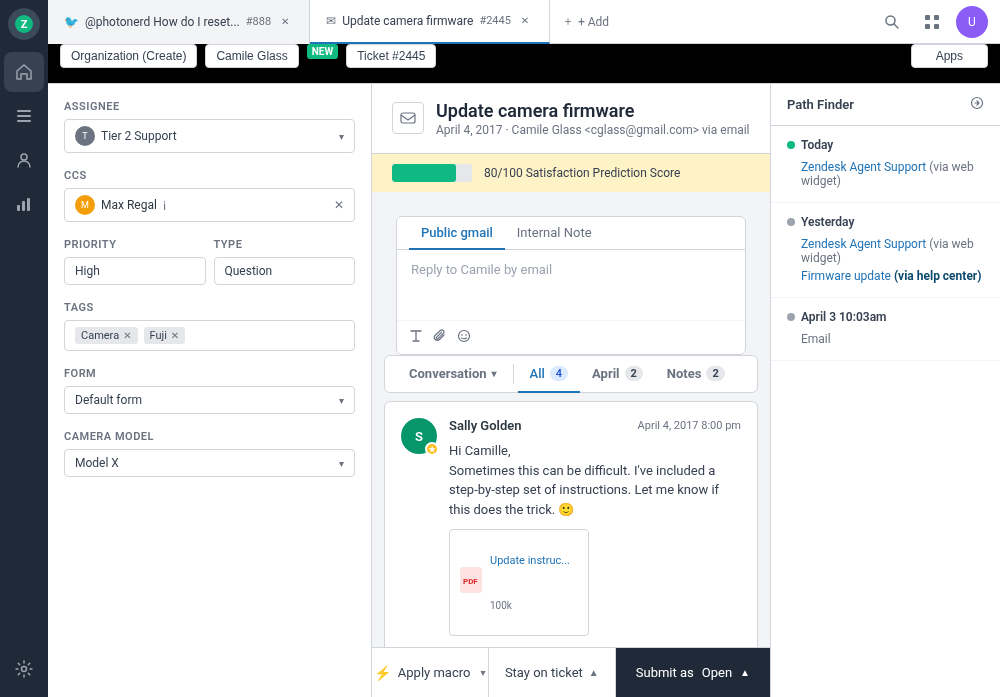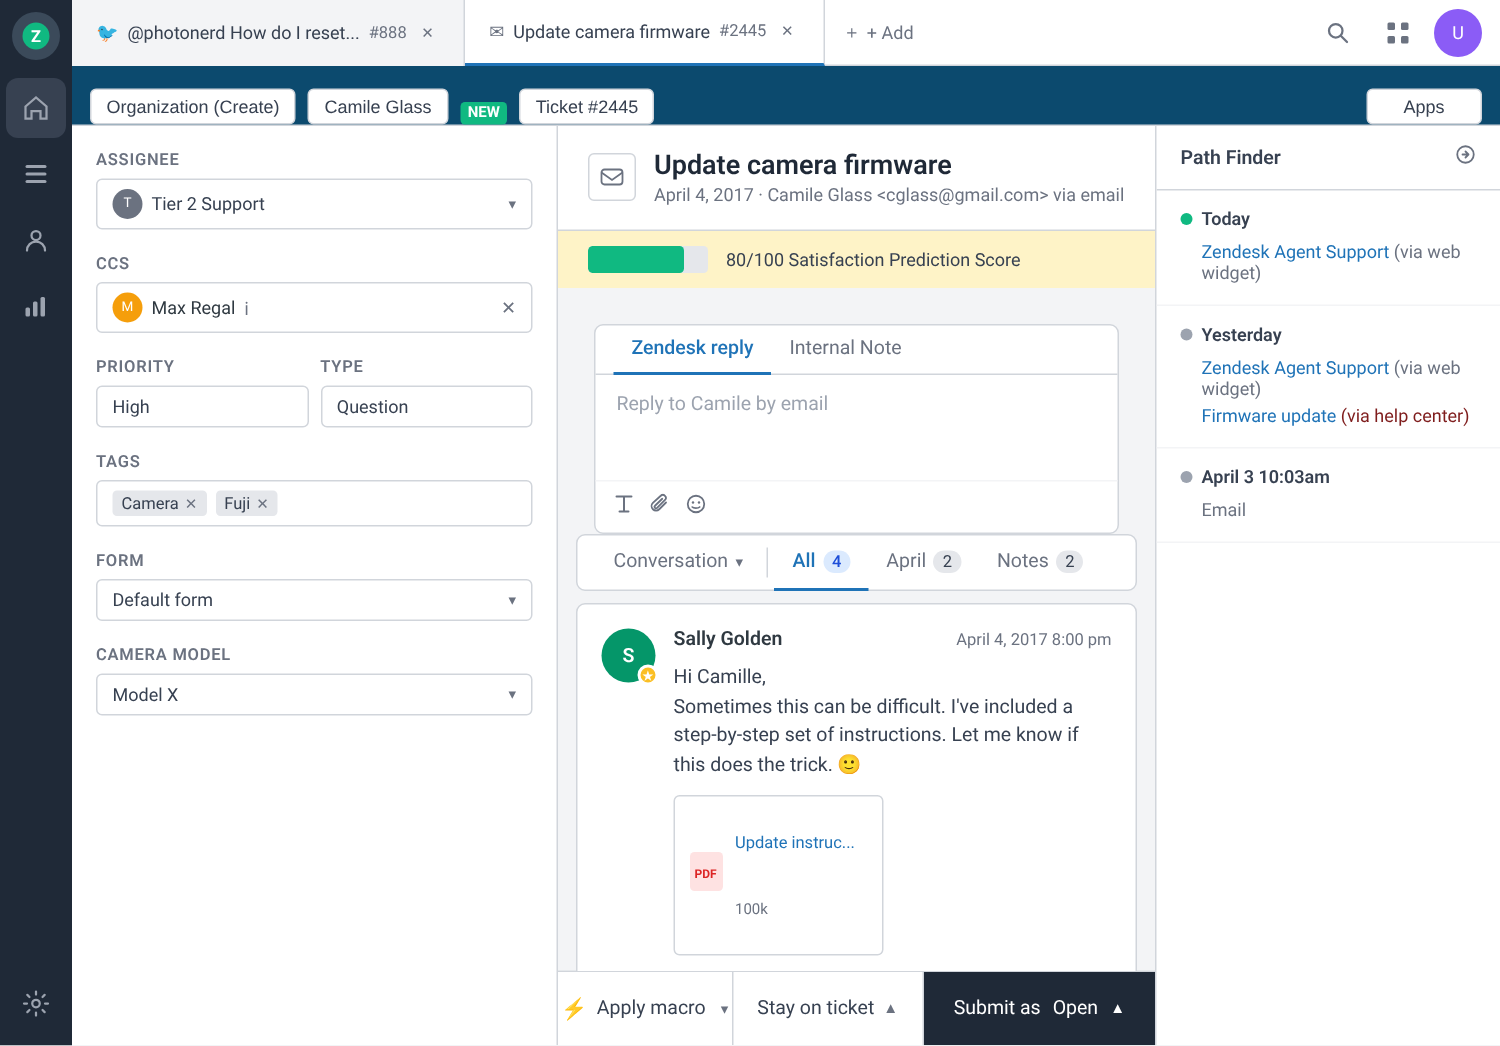--- a/index.html
+++ b/index.html
@@ -105,24 +105,24 @@
       border-radius: 50%;
       background: #8b5cf6;
       display: flex; align-items: center; justify-content: center;
       color: #fff;
       font-size: 12px;
       cursor: pointer;
     }
 
     
     .sub-header {
-      background: #0c4a6e;
+      background: #000000;
       border-bottom: 1px solid #d1d5db;
       display: flex;
-      align-items: flex-end;
+      align-items: flex-start;
       height: 40px;
       padding: 0 12px;
       gap: 8px;
       flex-shrink: 0;
     }
     .breadcrumb-btn {
       padding: 4px 10px;
       border: 1px solid #d1d5db;
       border-radius: 4px;
       font-size: 12px;
@@ -355,20 +355,21 @@
     .conv-tab {
       padding: 10px 12px;
       font-size: 13px;
       cursor: pointer;
       color: #6b7280;
       display: flex;
       align-items: center;
       gap: 5px;
       border-bottom: 2px solid transparent;
       margin-bottom: -1px;
+      font-weight: bold;
     }
     .conv-tab.active {
       color: #1f73b7;
       border-bottom-color: #1f73b7;
       font-weight: 500;
     }
     .conv-tab-badge {
       background: #e5e7eb;
       border-radius: 10px;
       padding: 1px 6px;
@@ -711,21 +712,21 @@
         <div class="score-bar-container">
           <div class="score-bar-fill" style="width: 80%;"></div>
         </div>
         <span class="score-text">80/100 Satisfaction Prediction Score</span>
       </div>
 
       <div class="conversation-area">
 
         <div class="reply-area">
           <div class="reply-tabs">
-            <div class="reply-tab active">Zendesk reply</div>
+            <div class="reply-tab active">Public gmail</div>
             <div class="reply-tab">Internal Note</div>
           </div>
           <div class="reply-input">Reply to Camile by email</div>
           <div class="reply-toolbar">
             <span class="reply-tool-icon">
               <svg width="14" height="14" viewBox="0 0 14 14" fill="none">
                   <path d="M2 2h10M7 2v10M4 12h6" stroke="#6b7280" stroke-width="1.3" stroke-linecap="round"></path>
                 </svg>
             </span>
             <span class="reply-tool-icon">
@@ -854,21 +855,21 @@
         <div class="path-section-label">
           <div class="path-dot gray"></div>
           <span class="path-date-label">Yesterday</span>
         </div>
         <div class="path-entry">
           <a class="path-link" href="#">Zendesk Agent Support</a>
           <span style="color:#6b7280;">(via web widget)</span>
         </div>
         <div class="path-entry">
           <a class="path-link" href="#">Firmware update</a>
-          <span style="color:#7f1d1d;">(via help center)</span>
+          <span style="color:#0c4a6e;font-weight:bold;">(via help center)</span>
         </div>
       </div>
 
       <div class="path-section">
         <div class="path-section-label">
           <div class="path-dot gray"></div>
           <span class="path-date-label">April 3 10:03am</span>
         </div>
         <div class="path-entry">
           <span style="color:#6b7280;">Email</span>

